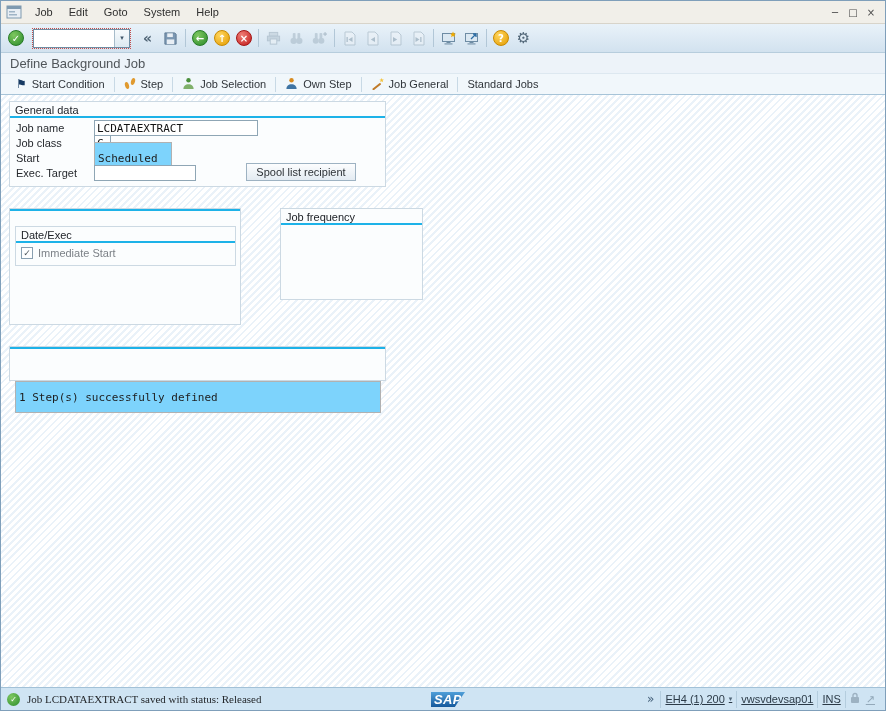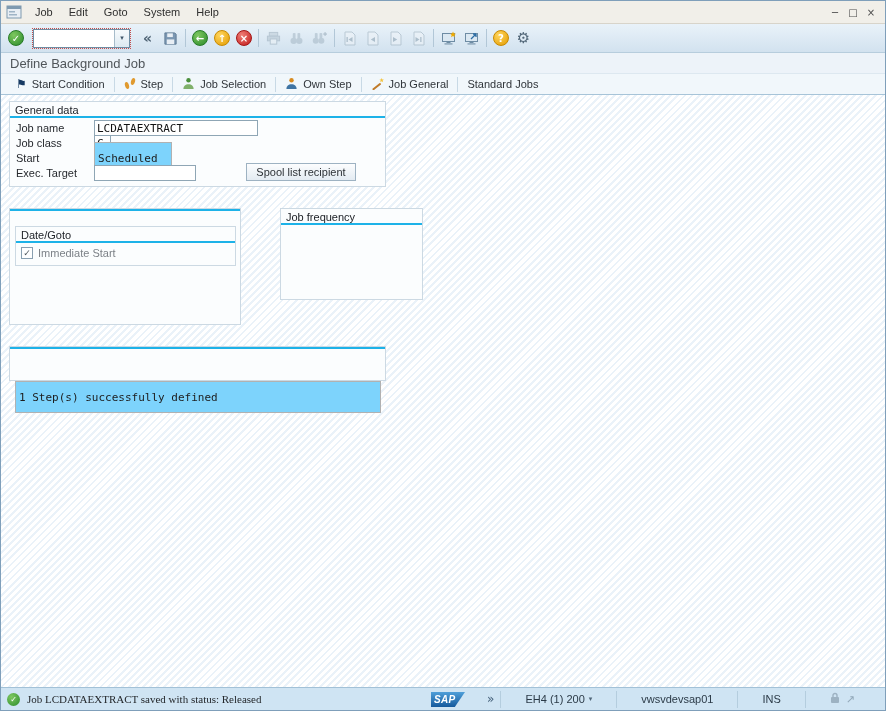--- a/index.html
+++ b/index.html
@@ -63,24 +63,24 @@
   .cbox { width:12px; height:12px; border:1px solid #899fb0; background:#fff; display:inline-flex; align-items:center; justify-content:center; font-size:9px; color:#4e565c; }
   .cblabel { color:#7c8187; }
   .g-freq { left:243px; top:113px; width:143px; height:92px;margin-left:36px; }
   .g-steps { left:8px; top:251px; width:377px; height:35px; }
   .steps-field { position:absolute; left:5px; top:17px; width:366px;margin-top:17px; }
 
   
   .statusbar { position:absolute; bottom:0; left:0; right:0; height:23px; background:#cfe4f3; border-top:1px solid #a2c1d7; display:flex; align-items:center; padding:0 6px; }
   .sb-check { width:13px; height:13px; border-radius:50%; background:radial-gradient(circle at 35% 30%,#7ec860,#2a8a2a); color:#fff; font-size:8px; display:inline-flex; align-items:center; justify-content:center; margin-right:7px; flex:none; }
   .sb-msg { color:#24282c;font-family:Liberation Serif, serif; }
-  .sap-logo { position:absolute; left:430px; top:4px; width:34px; height:15px; background:linear-gradient(#4f9fd9,#15599c); clip-path:polygon(0 0,100% 0,70% 100%,0 100%); color:#fff; font-weight:bold; font-style:italic; font-size:10px; display:flex; align-items:center; padding-left:3px; letter-spacing:.3px; }
+  .sap-logo { position:absolute; left:430px; top:4px; width:34px; height:15px; background:linear-gradient(#4f9fd9,#15599c); clip-path:polygon(0 0,100% 0,70% 100%,0 100%); color:#fff; font-weight:bold; font-style:italic; font-size:13px; display:flex; align-items:center; padding-left:3px; letter-spacing:.3px; }
   .sb-right { margin-left:auto; display:flex; align-items:center; height:100%; }
   .sb-exp { color:#44607a; padding:0 6px; font-size:12px; }
-  .sb-cell { display:flex; align-items:center; gap:4px; padding:0 24px; height:17px; border-left:1px solid #b4cdde; color:#2b3a47; white-space:nowrap; }
+  .sb-cell { display:flex; align-items:center; gap:4px; padding:0 4px; height:17px; border-left:1px solid #b4cdde; color:#2b3a47; white-space:nowrap;text-decoration:underline; }
   .sb-caret { font-size:7px; color:#51677a; }
   .sb-ic { color:#93a9ba; gap:6px; }
 </style>
 </head>
 <body>
 
 <div class="window">
 
   <div class="menubar">
     <span class="app-icon">
@@ -262,21 +262,21 @@
       <div class="frow r4">
         <span class="flabel">Exec. Target</span>
         <input class="sapin w102" value="" style="">
       </div>
       <button class="spool">Spool list recipient</button>
     </div>
 
     <div class="group g-start">
       <div class="rule"></div>
       <div class="dt-panel">
-        <div class="ghead">Date/Goto</div>
+        <div class="ghead">Date/Exec</div>
         <div class="rule"></div>
         <div class="cbrow">
           <span class="cbox glyph">✓</span>
           <span class="cblabel">Immediate Start</span>
         </div>
       </div>
     </div>
 
     <div class="group g-freq">
       <div class="ghead">Job frequency</div>

